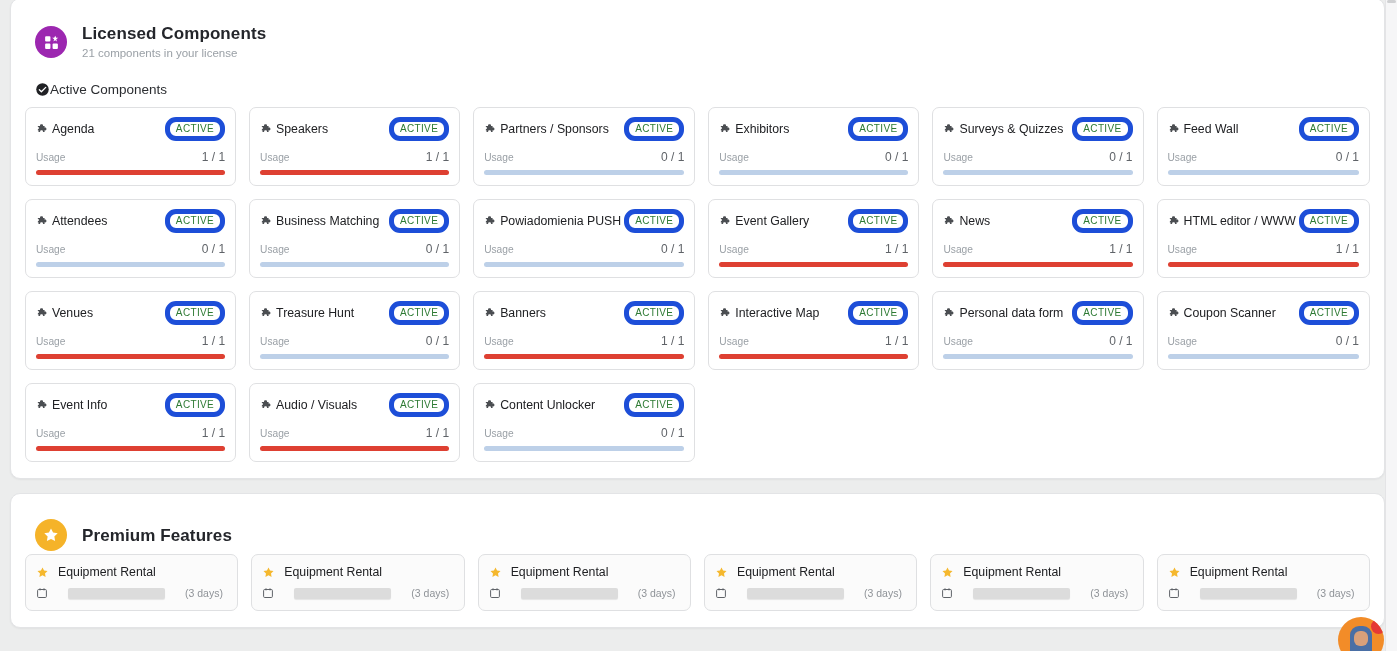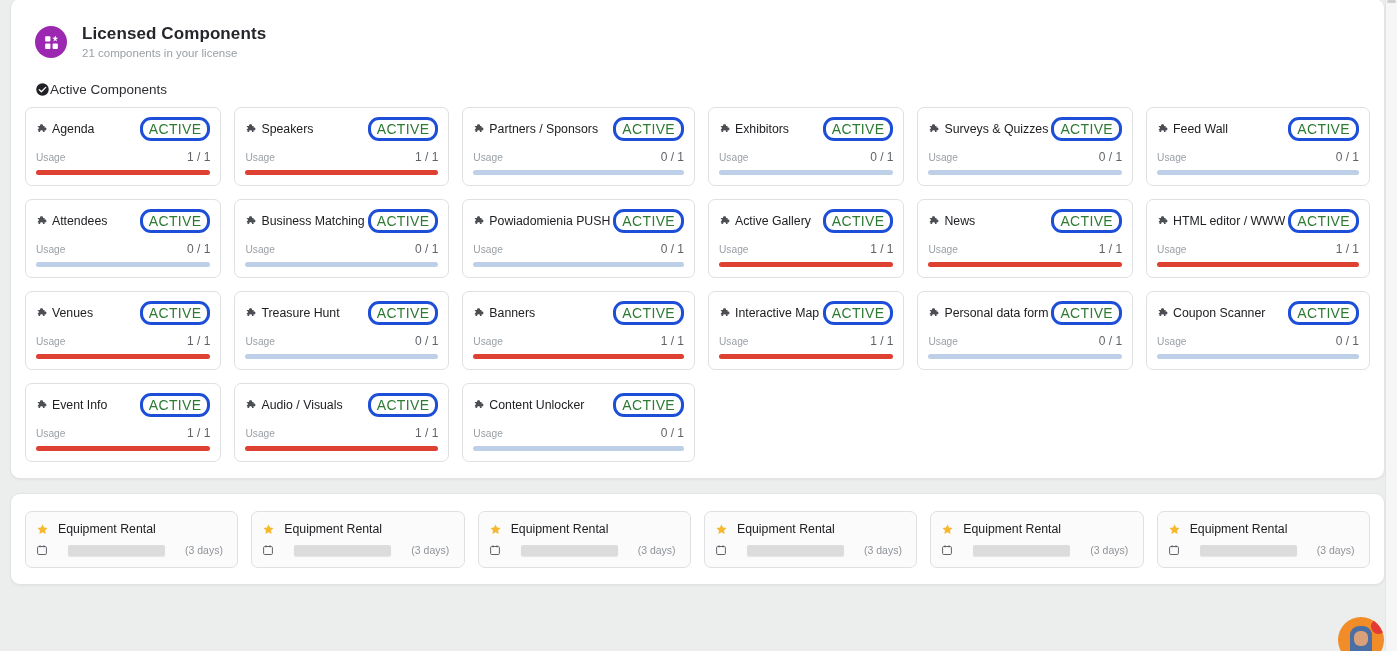--- a/index.html
+++ b/index.html
@@ -100,24 +100,24 @@
   .card-name {
     font-size: 12.3px;
     color: #202124;
     white-space: nowrap;
     overflow: hidden;
     text-overflow: ellipsis;
     flex: 1 1 auto;
   }
   .pill {
     flex: 0 0 auto;
-    border: 3px solid #1d4ed8;
+    border: 5px solid #1d4ed8;
     color: #2d7a33;
     border-radius: 11px;
-    font-size: 14px;
+    font-size: 10px;
     letter-spacing: .35px;
     padding: 2px 6px 2px 6px;
     line-height: 1;
     font-weight: normal;
   }
   .usage-row {
     display: flex;
     align-items: baseline;
     justify-content: space-between;
     margin-top: 9px;
@@ -424,21 +424,21 @@
               <div class="bar"></div>
             </div>
           </div>
           <div class="card">
             <div class="card-top">
               <span class="ico">
                 <svg class="puzzle" viewBox="0 0 24 24" fill="#4b4e52" aria-hidden="true">
                   <path d="M10.4 2.2c1.5 0 2.7 1 2.7 2.3 0 .45-.15.8-.3 1.15h3.05v3.1c.35-.17.72-.3 1.17-.3 1.3 0 2.3 1.2 2.3 2.7s-1 2.7-2.3 2.7c-.45 0-.82-.13-1.17-.3v3.25h-3.2c.17-.35.3-.75.3-1.2 0-1.3-1.2-2.3-2.7-2.3s-2.7 1-2.7 2.3c0 .45.13.85.3 1.2H4.6v-3.25c-.35.17-.72.3-1.17.3v-2.4c1.15-.05 2.07-.98 2.07-2.15S4.58 7.25 3.43 7.2V5.65h4.22c-.16-.35-.3-.7-.3-1.15 0-1.3 1.2-2.3 2.7-2.3z"></path>
                 </svg>
               </span>
-              <span class="card-name">Active Gallery</span>
+              <span class="card-name">Event Gallery</span>
               <span class="pill">ACTIVE</span>
             </div>
             <div>
               <div class="usage-row">
                 <span class="usage-label">Usage</span>
                 <span class="usage-val">1 / 1</span>
               </div>
               <div class="bar full"></div>
             </div>
           </div>
@@ -638,20 +638,28 @@
                 <span class="usage-val">0 / 1</span>
               </div>
               <div class="bar"></div>
             </div>
           </div>
         </div>
     </section>
 
     <section class="panel">
 
+      <div class="sec-head">
+        <div class="sec-badge amber ico">
+          <svg width="18" height="18" viewBox="0 0 24 24" fill="#ffffff" aria-hidden="true">
+            <path d="M12 3.2l2.75 5.6 6.15.9-4.45 4.33 1.05 6.12L12 17.27l-5.5 2.88 1.05-6.12L3.1 9.7l6.15-.9z"></path>
+          </svg>
+        </div>
+        <div class="sec-title">Premium Features</div>
+      </div>
 
       <div class="grid grid-premium" id="premium-grid">
           <div class="pcard">
             <div class="pcard-top">
               <span class="ico">
                 <svg class="star-sm" viewBox="0 0 24 24" fill="#f5b82e" aria-hidden="true">
                   <path d="M12 2.6l2.85 5.78 6.4.93-4.63 4.5 1.1 6.35L12 17.15l-5.72 3.01 1.1-6.35L2.75 9.31l6.4-.93z"></path>
                 </svg>
               </span>
               <span class="pcard-name">Equipment Rental</span>

